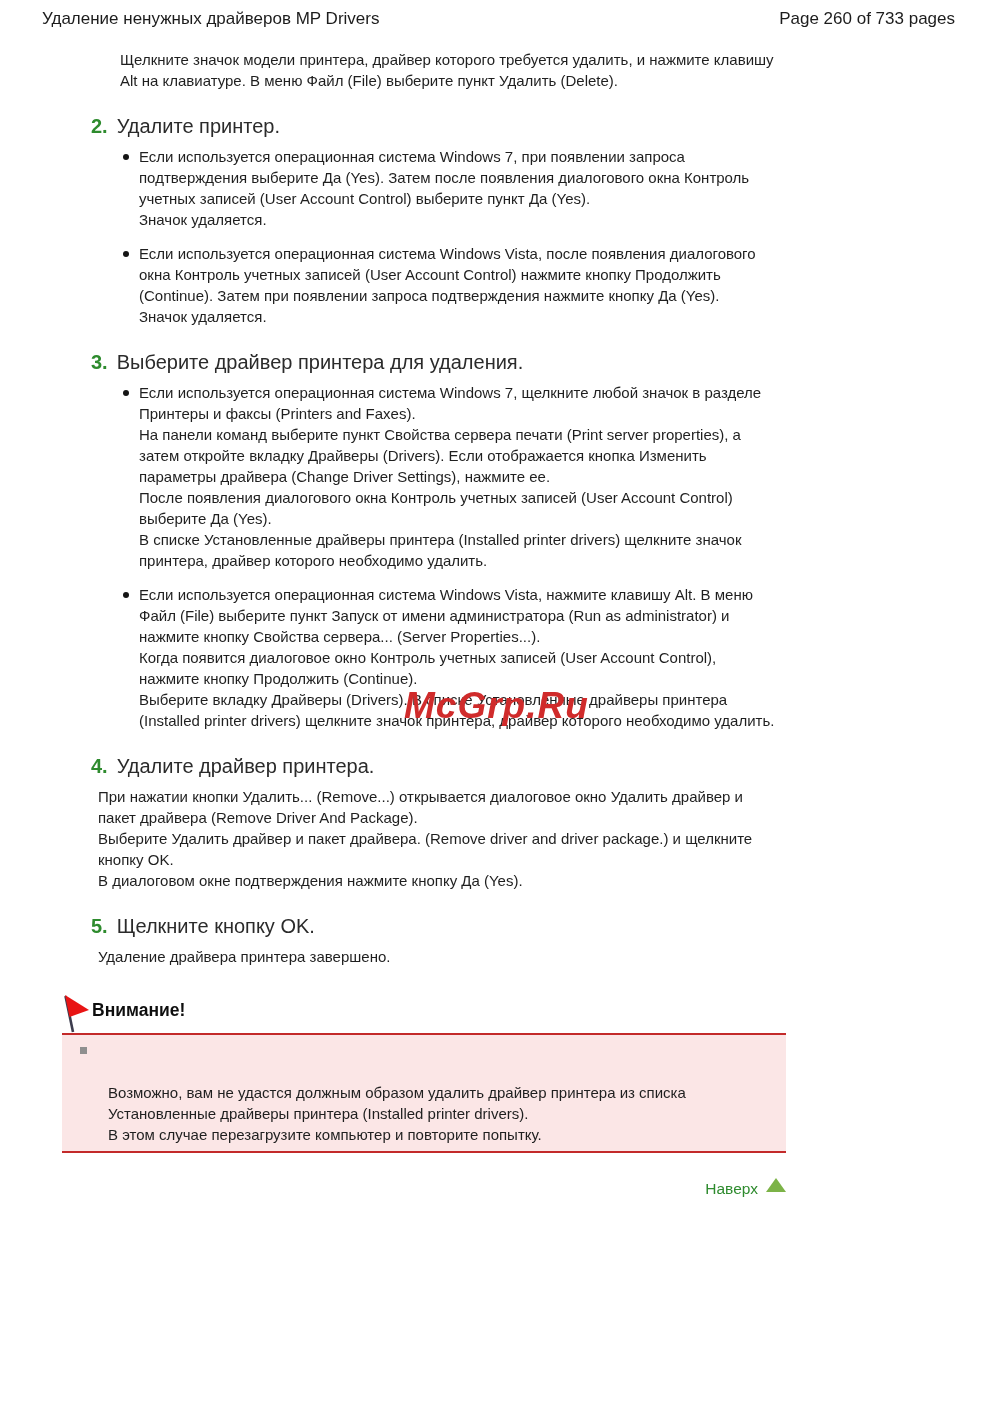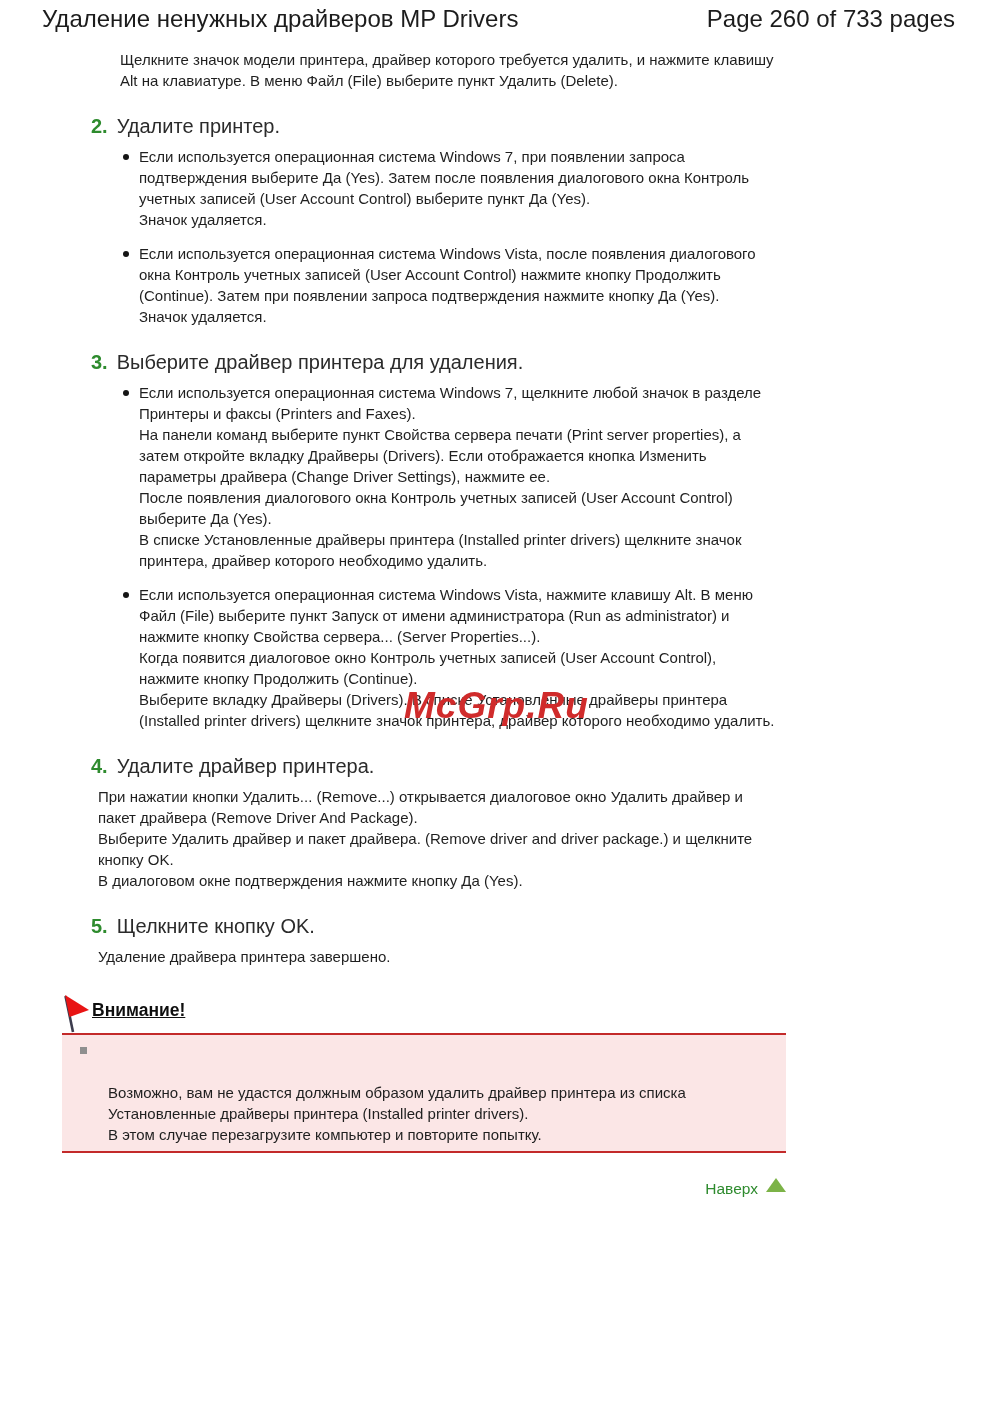--- a/index.html
+++ b/index.html
@@ -20,21 +20,21 @@
     font-family: "Liberation Sans", "DejaVu Sans", sans-serif;
     font-size: 15px;
     line-height: 21px;
     color: var(--text-dark);
   }
   .page-header {
     display: flex;
     justify-content: space-between;
     align-items: flex-start;
     padding: 7px 45px 0 42px;
-    font-size: 24px;
+    font-size: 17px;
     line-height: 24px;
     color: #1c1c1c;
   }
   .intro {
     margin: 18px 0 0 120px;
     width: 662px;
     white-space: pre-line;
   }
   .steps { margin-left: 73px; }
   .step { margin-top: 23px; }
@@ -89,21 +89,20 @@
   }
   .warn-head {
     margin: 30px 0 0 62px;
     position: relative;
     padding-left: 30px;
     font-weight: bold;
     font-size: 17.5px;
     line-height: 26px;
     color: #0e0e0e;
     height: 34px;
-    text-decoration: underline;
   }
   .warn-flag {
     position: absolute;
     left: 0;
     top: -3px;
   }
   .warn-box {
     margin: 2px 0 0 62px;
     width: 724px;
     background: var(--warning-bg);

